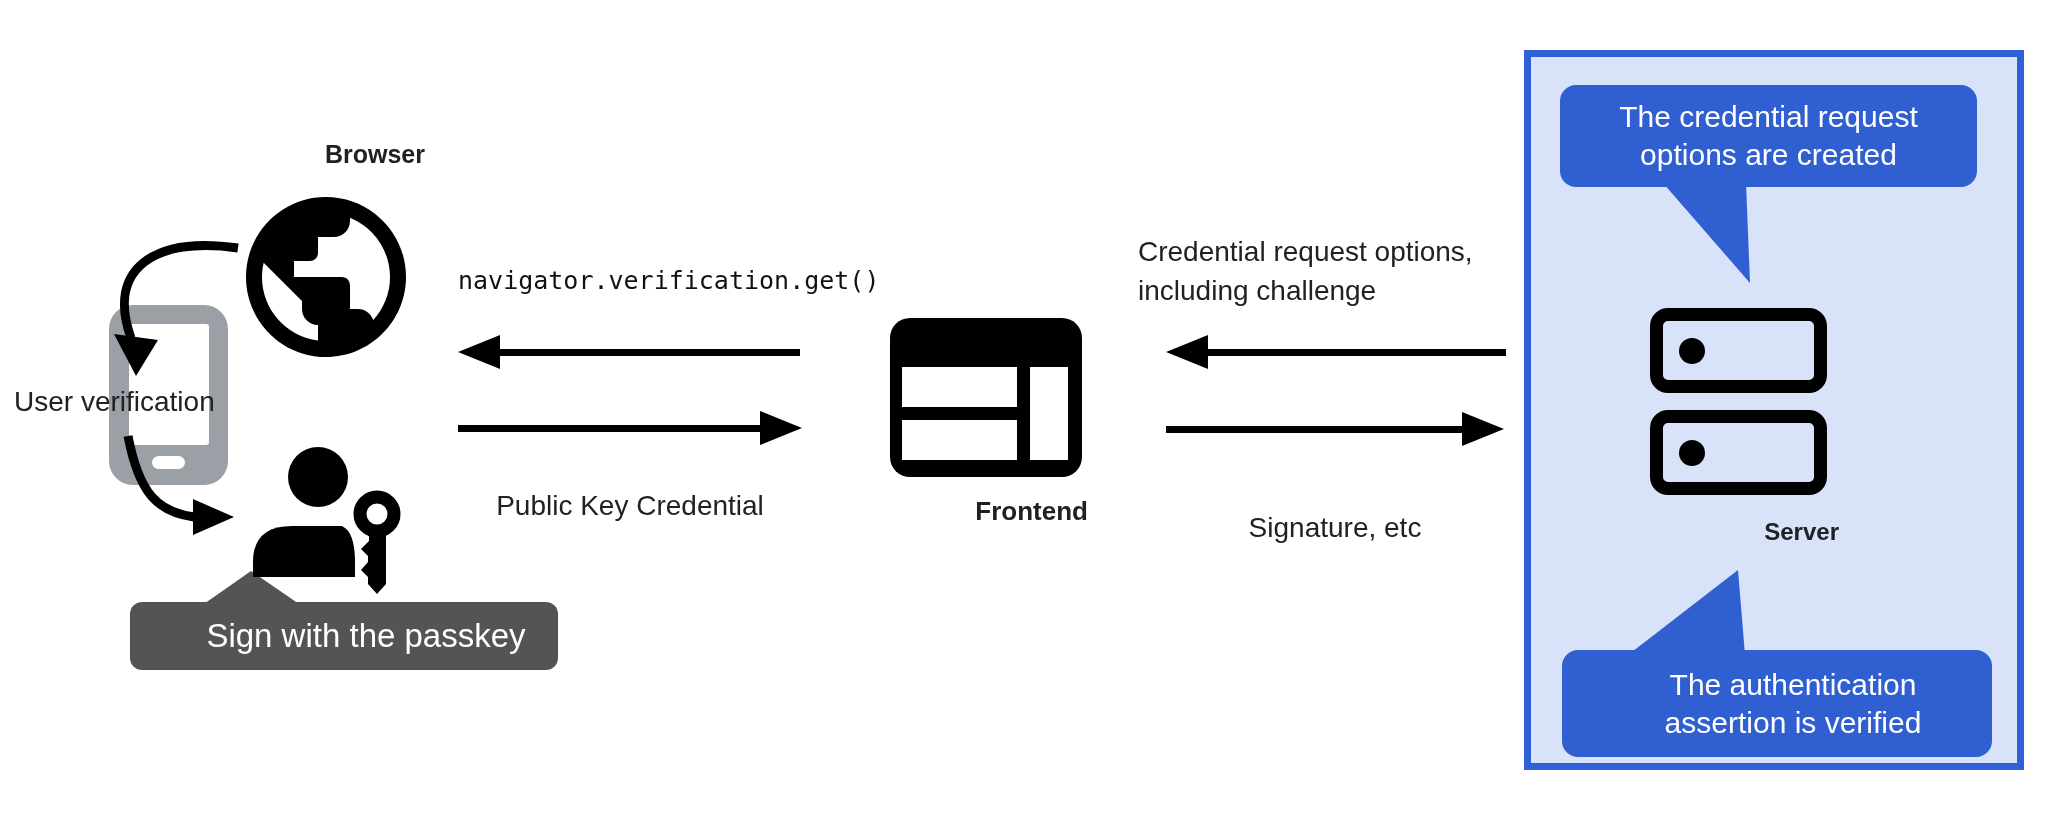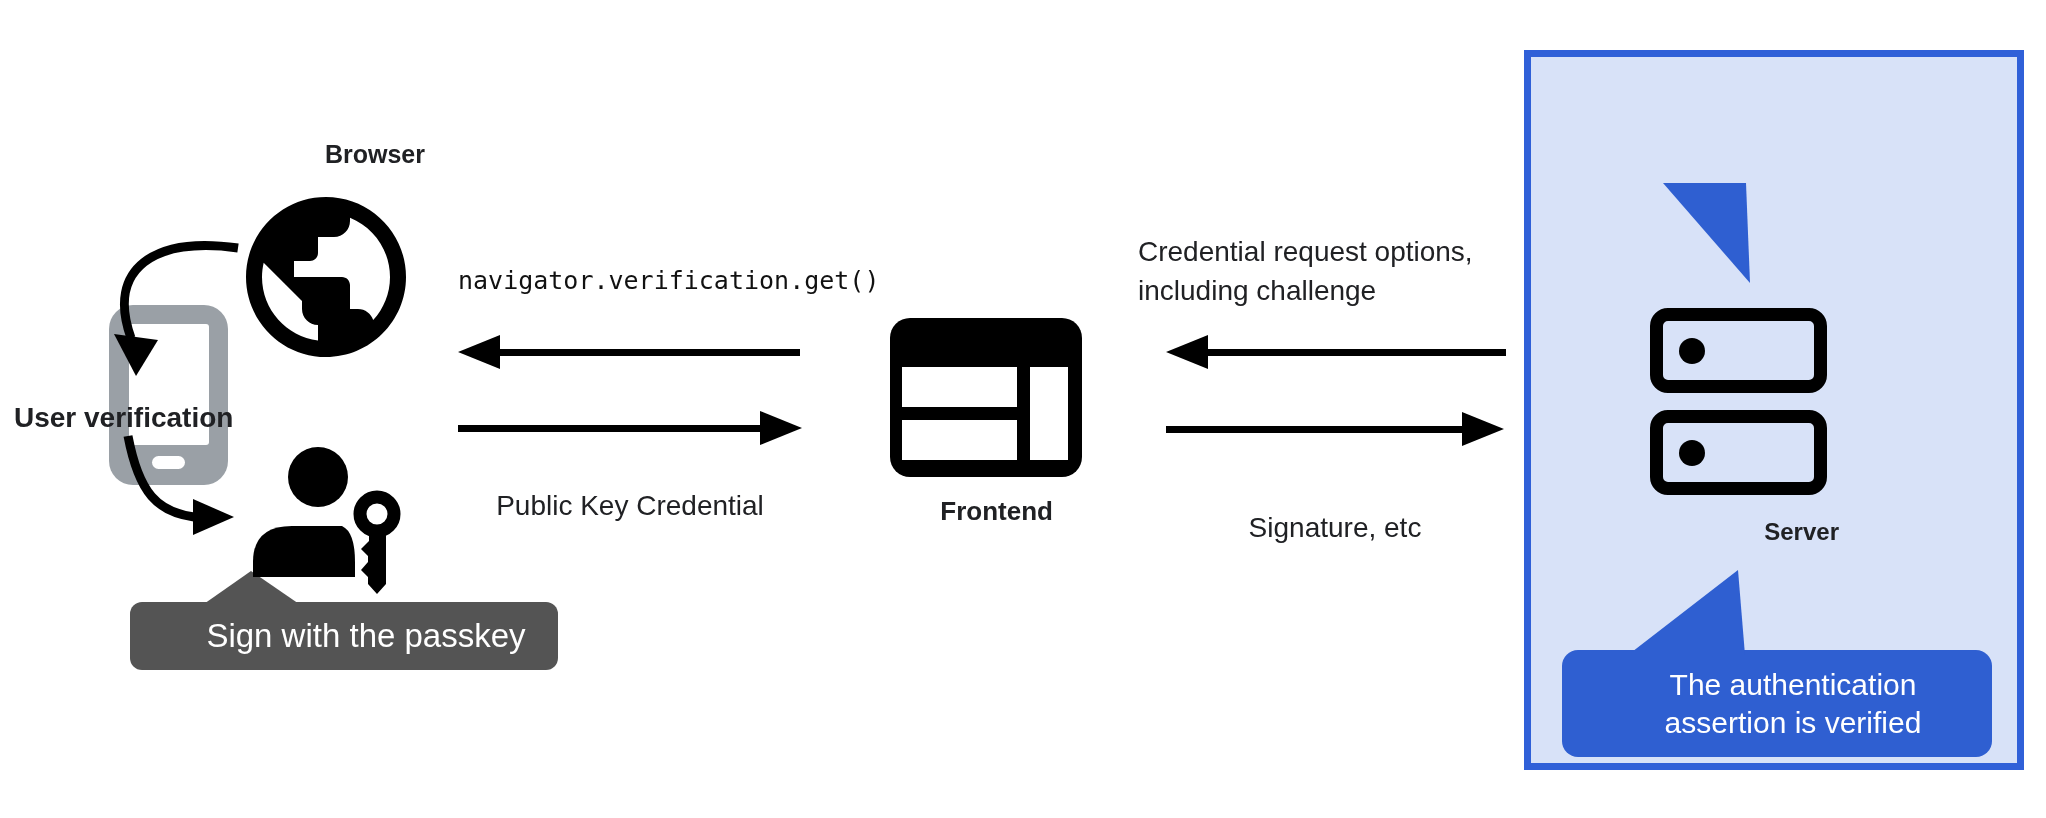--- a/index.html
+++ b/index.html
@@ -63,21 +63,21 @@
 
 <svg class="abs" style="left:230px;top:181px;" width="192" height="192" viewBox="0 0 24 24" aria-hidden="true">
   <path fill="var(--ink)" d="M12 2C6.48 2 2 6.48 2 12s4.48 10 10 10 10-4.48 10-10S17.52 2 12 2zM11 19.93c-3.95-.49-7-3.85-7-7.93 0-.62.08-1.21.21-1.79L9 15v1c0 1.1.9 2 2 2v1.93zm6.9-2.54c-.26-.81-1-1.39-1.9-1.39h-1v-3c0-.55-.45-1-1-1H8v-2h2c.55 0 1-.45 1-1V7h2c1.1 0 2-.9 2-2v-.41c2.93 1.19 5 4.06 5 7.41 0 2.08-.8 3.97-2.1 5.39z"></path>
 </svg>
 
 <div class="abs phone">
   <div class="screen"></div>
   <div class="home-bar"></div>
 </div>
 
-<div class="abs flow-label" style="left:14px;top:402px;z-index:3;font-weight:bold;">User verification</div>
+<div class="abs flow-label" style="left:14px;top:386px;z-index:3;">User verification</div>
 
 <div class="abs sign-bubble">
   <span>Sign with the passkey</span>
 </div>
 
 <div class="abs code-label" style="left:458px;top:266px;">navigator.verification.get()</div>
 
 <div class="arrow left" style="left:458px;top:335px;width:342px;">
   <span class="head"></span>
   <span class="shaft"></span>
@@ -87,39 +87,43 @@
   <span class="shaft"></span>
 </div>
 
 <div class="abs flow-label" style="left:458px;top:490px;width:344px;text-align:center;">Public Key Credential</div>
 
 <div class="abs frontend-icon">
   <div class="pane a"></div>
   <div class="pane b"></div>
   <div class="pane c"></div>
 </div>
-<div class="abs node-label" style="left:853px;top:496px;width:200px;font-size:26px;">Frontend</div>
+<div class="abs node-label" style="left:888px;top:496px;width:200px;font-size:26px;">Frontend</div>
 
 <div class="abs flow-label" style="left:1138px;top:232px;line-height:39px;">
   <div>Credential request options,</div>
   <div>including challenge</div>
 </div>
 
 <div class="arrow left" style="left:1166px;top:335px;width:340px;">
   <span class="head"></span>
   <span class="shaft"></span>
 </div>
 <div class="arrow right" style="left:1166px;top:412px;width:338px;">
   <span class="head"></span>
   <span class="shaft"></span>
 </div>
 
 <div class="abs flow-label" style="left:1166px;top:490px;width:338px;text-align:center;margin-top:22px;">Signature, etc</div>
 
 <div class="abs server-panel">
+  <div class="blue-bubble bubble-top">
+    <div>The credential request</div>
+    <div>options are created</div>
+  </div>
 
   <div class="server-unit unit-1">
     <span class="led"></span>
   </div>
   <div class="server-unit unit-2">
     <span class="led"></span>
   </div>
 
   <div class="abs node-label" style="left:108px;top:461px;width:200px;font-size:24px;">Server</div>
 

